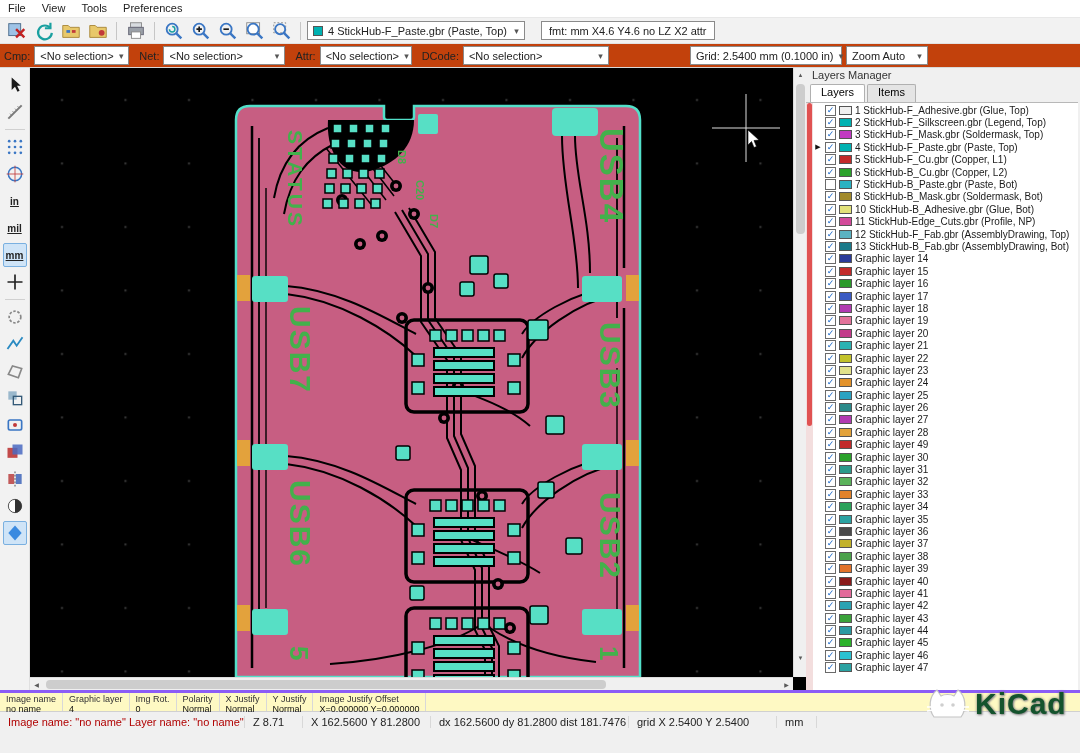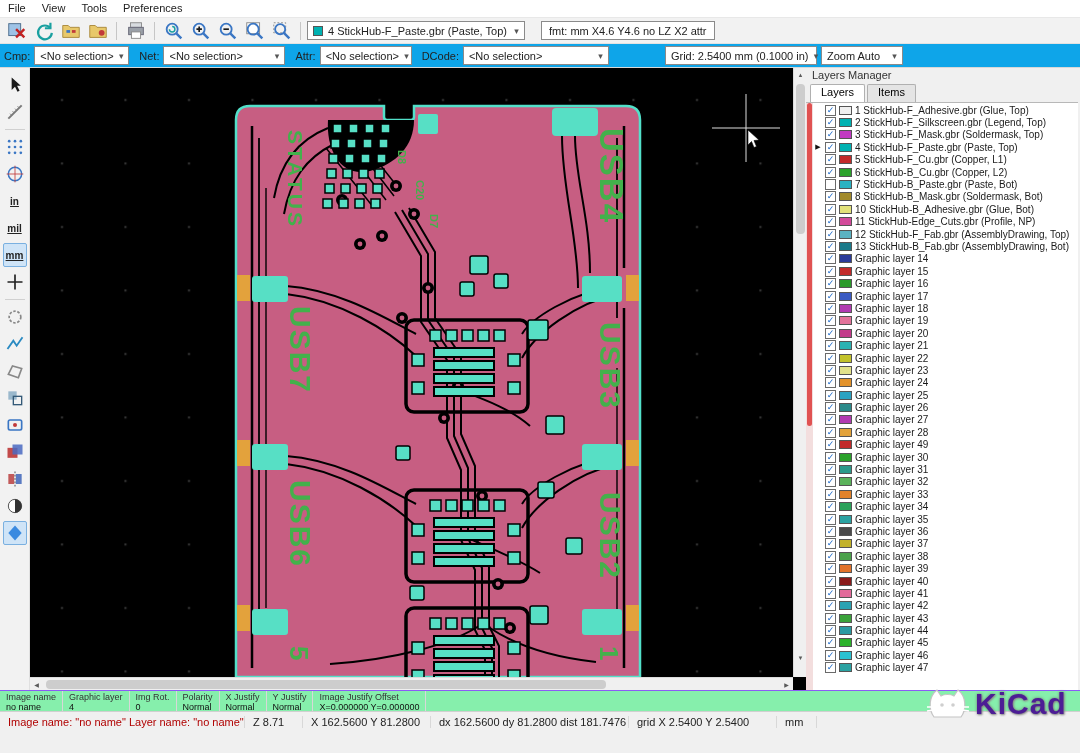--- a/index.html
+++ b/index.html
@@ -20,21 +20,21 @@
   
   .toolbar { height:26px; background:#f2f2f2; display:flex; align-items:center; padding:0 4px; gap:2px; border-bottom:1px solid #e2e2e2; }
   .tbtn { width:25px; height:23px; display:flex; align-items:center; justify-content:center; border:1px solid transparent; border-radius:2px; }
   .sep { width:1px; height:18px; background:#c6c6c6; margin:0 4px; flex:none; }
   .combo { height:19px; border:1px solid #8a8a8a; background:#fff; font-size:11px; color:#222; display:flex; align-items:center; padding-left:5px; white-space:nowrap; }
   .combo .arrow { margin-left:auto; width:15px; text-align:center; color:#555; font-size:9px; flex:none; }
   .fmtbox { height:19px; border:1px solid #8a8a8a; background:#fff; font-size:11px; color:#222; display:flex; align-items:center; padding:0 7px; margin-left:14px; white-space:nowrap; }
   .combo-swatch { width:10px; height:10px; border:1px solid #555; margin-right:5px; flex:none; }
 
   
-  .filterbar { height:24px; background:#0ea5e9; display:flex; align-items:center; font-size:11px; color:#222; padding:0 4px; gap:4px; border-bottom:1px solid #d8d8d8; }
+  .filterbar { height:24px; background:#c2410c; display:flex; align-items:center; font-size:11px; color:#222; padding:0 4px; gap:4px; border-bottom:1px solid #d8d8d8; }
   .fl { margin-left:6px; }
 
   
   .main { height:622px; display:flex; position:relative; }
   .left-toolbar { width:30px; background:#f2f2f2; display:flex; flex-direction:column; align-items:center; padding-top:5px; gap:3px; border-right:1px solid #e0e0e0; flex:none; }
   .ltbtn { width:24px; height:24px; display:flex; align-items:center; justify-content:center; border:1px solid transparent; border-radius:2px; font-size:10px; font-weight:bold; color:#222;text-decoration:underline; }
   .ltbtn.selected { background:#cfe4f7; border-color:#7ab0e0; }
   .ltsep { width:20px; height:1px; background:#d0d0d0; margin:2px 0; }
 
   .canvas-wrap { position:relative; width:776px; height:622px; background:#000; flex:none; }
@@ -67,31 +67,31 @@
   .panel-scroll { width:7px; background:#f3dede; position:relative; flex:none; }
   .panel-scroll .thumb { position:absolute; left:1px; width:5px; top:0; height:55%; background:#e05252; border-radius:3px; }
   .layers-list { flex:1; padding-top:1px; }
   .layer-row { display:flex; align-items:center; height:12.4px; font-size:10px; color:#1a1a1a; gap:3px; padding-left:1px; white-space:nowrap; }
   .cur-marker { width:8px; font-size:7px; color:#111; text-align:center; flex:none; }
   .chk { width:11px; height:11px; border:1px solid #6a6a6a; background:#fff; font-size:9px; line-height:9px; color:#1766c8; text-align:center; flex:none; }
   .swatch { width:13px; height:9px; border:1px solid #555; flex:none; }
   .layer-label { overflow:hidden; }
 
   
-  .statusbar1 { height:21px; background:#86efac; border-top:1px solid #8b5cf6; display:flex; font-size:9px; color:#333; }
+  .statusbar1 { height:21px; background:#fef9c3; border-top:3px solid #8b5cf6; display:flex; font-size:9px; color:#333; }
   .scell { padding:1px 6px; border-right:1px solid #d8d8d8; line-height:1.15; white-space:nowrap; }
   .scell .lab { color:#333; }
   .scell .val { color:#111; }
   .statusbar2 { height:20px; background:#f0f0f0; border-top:1px solid #d0d0d0; display:flex; align-items:center; font-size:11px; color:#222; }
   .s2 { padding:0 8px; border-right:1px solid #d8d8d8; white-space:nowrap; }
   .warn { color:var(--warning-red); }
 
   
   .watermark { position:absolute; left:925px; top:686px; display:flex; align-items:center; gap:4px; z-index:50; pointer-events:none; }
-  .wm-text { font-size:30px; font-weight:bold; color:#4c1d95; text-shadow:0 0 3px rgba(110,110,110,.9), 1px 1px 2px #9a9a9a; letter-spacing:1px; }
+  .wm-text { font-size:30px; font-weight:bold; color:#14532d; text-shadow:0 0 3px rgba(110,110,110,.9), 1px 1px 2px #9a9a9a; letter-spacing:1px; }
 </style>
 </head>
 <body>
 
 <div class="window">
 
 
   <div class="menubar">
     <span class="menu-item">File</span>
     <span class="menu-item">View</span>
@@ -192,21 +192,21 @@
     <span class="fl">Attr:</span>
     <div class="combo" style="width:92px">
       <span>&lt;No selection&gt;</span>
       <span class="arrow">▾</span>
     </div>
     <span class="fl">DCode:</span>
     <div class="combo" style="width:146px">
       <span>&lt;No selection&gt;</span>
       <span class="arrow">▾</span>
     </div>
-    <div class="combo" style="width:152px; margin-left:52px">
+    <div class="combo" style="width:152px; margin-left:77px">
       <span>Grid: 2.5400 mm (0.1000 in)</span>
       <span class="arrow">▾</span>
     </div>
     <div class="combo" style="width:82px">
       <span>Zoom Auto</span>
       <span class="arrow">▾</span>
     </div>
   </div>
 
   <div class="main">

